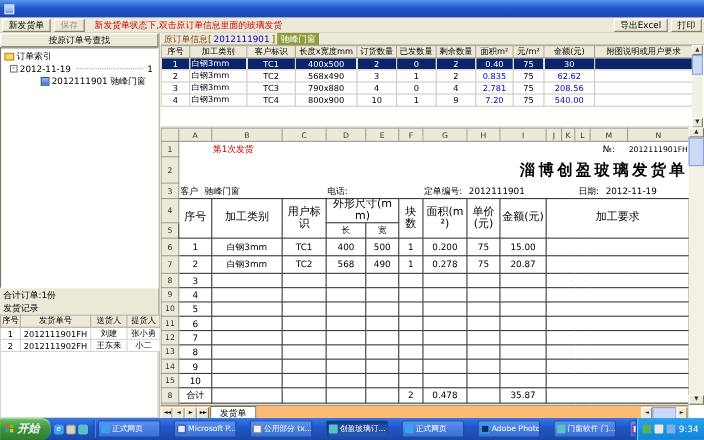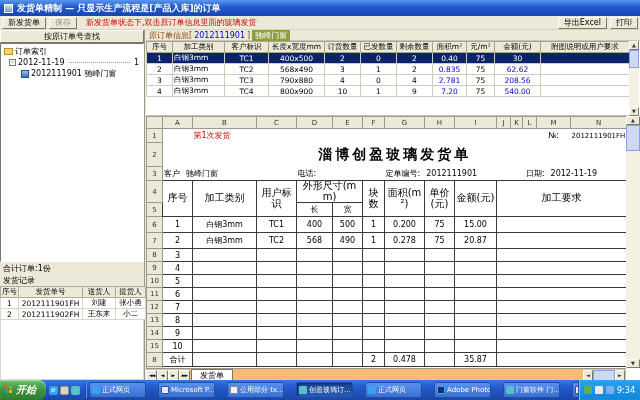--- a/index.html
+++ b/index.html
@@ -59,21 +59,21 @@
 
 
 .sheet{position:absolute;left:0;top:86px;width:494px;height:264px;background:#fff;}
 .xl{width:480px;border-collapse:collapse;table-layout:fixed;background:#fff;}
 .xl td{padding:0 1px;font-size:8px;overflow:hidden;white-space:nowrap;height:13px;}
 .xl td.g{background:#ece9d8;border:1px solid #9d998a;text-align:center;font-size:7px;color:#333;padding:0;}
 .xl td.b{border:1px solid #3a3a3a;text-align:center;}
 .xl td.hd{white-space:normal;word-break:break-all;line-height:1.05;font-size:10px;text-align:center;}
 .h12 td{height:12px;}.h14 td{height:14px;}.h24 td{height:24px;}.h16 td{height:16px;}.h13 td{height:13px;}.h10 td{height:10px;}
 .xl .red{color:#c00;text-align:left;}
-.xl .ttl{font-family:"DejaVu Serif",serif;font-weight:bold;font-size:14px;letter-spacing:3px;text-align:center;}
+.xl .ttl{font-family:"DejaVu Serif",serif;font-weight:bold;font-size:14px;letter-spacing:3px;text-align:right;}
 .xl .ctr{text-align:center;}
 .xl .sm{font-size:7px;}
 .ml{margin-left:6px;}
 .sheettabs{position:absolute;left:0;top:252px;width:480px;height:13px;background:#fdba74;display:flex;align-items:center;border-top:1px solid #9a9786;}
 .navb{width:11px;height:11px;background:#ece9d8;border:1px solid;border-color:#fff #7b7868 #7b7868 #fff;font-size:5px;line-height:9px;text-align:center;flex:none;}
 .navb.nf::before{content:"◄◄";letter-spacing:-1px;}
 .navb.np::before{content:"◄";}
 .navb.nn::before{content:"►";}
 .navb.nl::before{content:"►►";letter-spacing:-1px;}
 .stab{background:#fff;border:1px solid #7b7868;padding:0 8px;height:12px;display:flex;align-items:center;font-size:8px;margin-left:1px;}
@@ -113,21 +113,20 @@
 .tr-net{background:#7ab0f0;}
 .clock{font-size:8px;color:#fff;}
 </style>
 </head>
 <body>
 
 <div id="screen">
 
   <div class="titlebar">
     <span class="appico"></span>
-    <span>发货单精制 — 只显示生产流程是[产品入库]的订单</span>
   </div>
 
   <div class="toolbar">
     <span class="btn">新发货单</span>
     <span class="btn dis">保存</span>
     <span class="hint">新发货单状态下,双击原订单信息里面的玻璃发货</span>
     <span class="sp"></span>
     <span class="btn">导出Excel</span>
     <span class="btn">打印</span>
   </div>
@@ -138,21 +137,21 @@
       <div class="tn" style="padding-left:3px">
         <span class="ifold"></span>
         <span>订单索引</span>
       </div>
       <div class="tn" style="padding-left:8px">
         <span class="exp"></span>
         <span>2012-11-19</span>
         <span class="dots"></span>
         <span>1</span>
       </div>
-      <div class="tn" style="padding-left:20px">
+      <div class="tn" style="padding-left:36px">
         <span class="iform"></span>
         <span>2012111901 驰峰门窗</span>
       </div>
     </div>
     <div class="sumry">合计订单:1份</div>
     <div class="rectitle">发货记录</div>
     <table class="recs">
       <colgroup>
           <col style="width:18px">
           <col style="width:64px">

